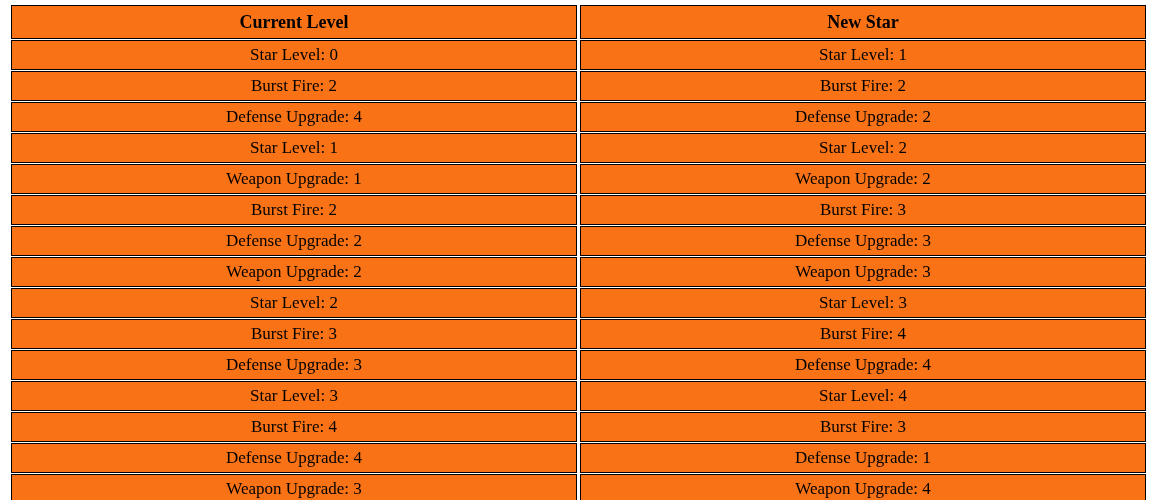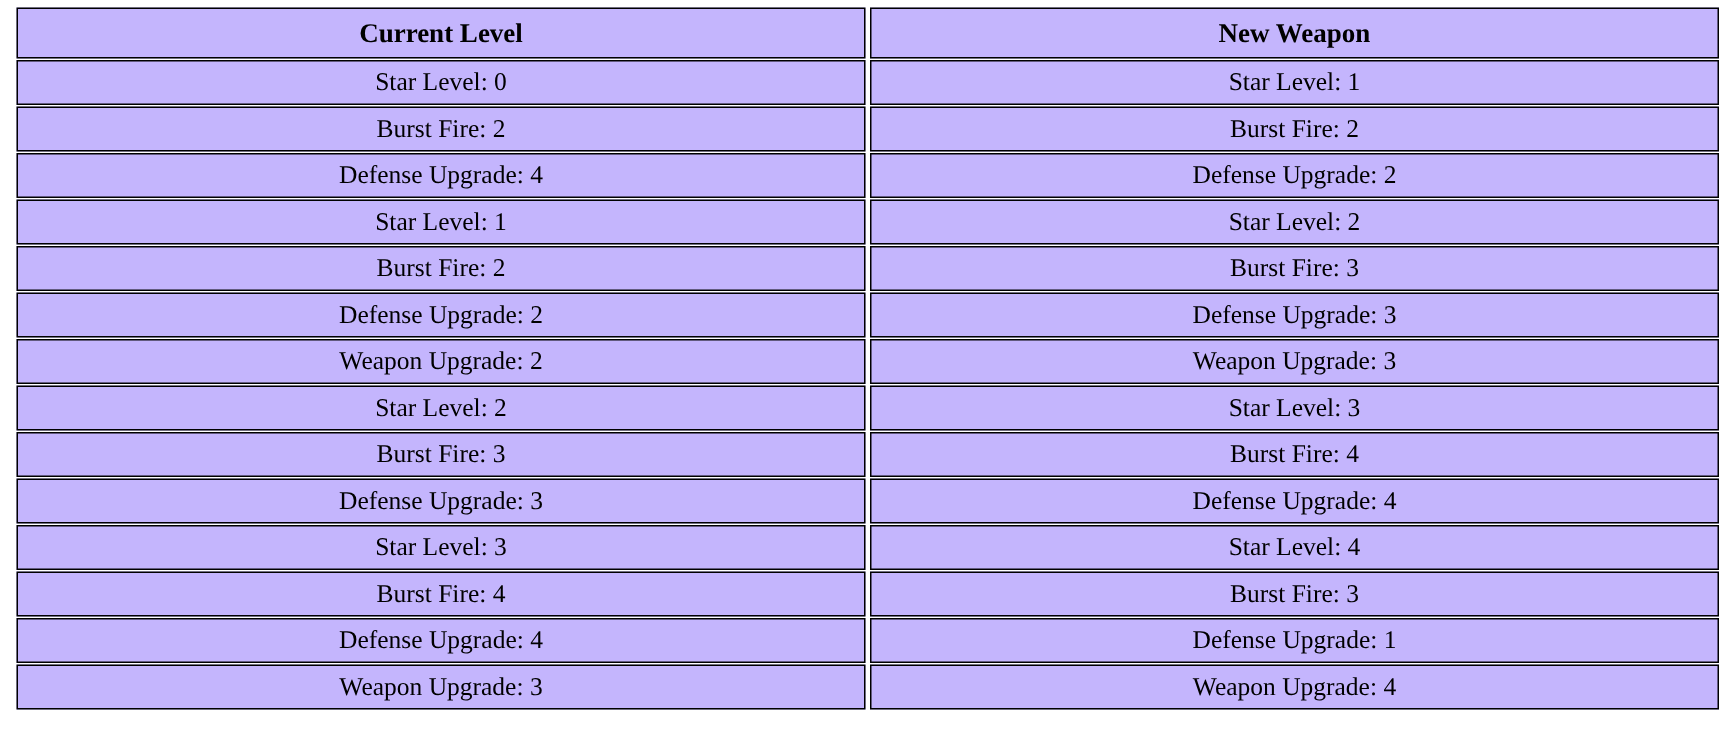--- a/index.html
+++ b/index.html
@@ -29,21 +29,21 @@
   table.upgrade-table th,
   table.upgrade-table td {
     border: 1px solid #000000;
     text-align: center;
     vertical-align: middle;
     font-size: 17px;
     color: #000000;
     padding: 3px 4px;
     height: 22px;
     line-height: 20px;
-    background: #c4b5fd;
+    background: #f97316;
   }
   table.upgrade-table th {
     font-weight: bold;
     font-size: 18px;
     height: 26px;
   }
   table.upgrade-table td {
     font-weight: normal;
   }
   col.col-current { width: 566px; }
@@ -54,39 +54,43 @@
 
 <div class="page">
   <table class="upgrade-table">
     <colgroup>
       <col class="col-current">
       <col class="col-new">
     </colgroup>
     <thead>
       <tr>
         <th>Current Level</th>
-        <th>New Weapon</th>
+        <th>New Star</th>
       </tr>
     </thead>
     <tbody>
       <tr>
         <td>Star Level: 0</td>
         <td>Star Level: 1</td>
       </tr>
       <tr>
         <td>Burst Fire: 2</td>
         <td>Burst Fire: 2</td>
       </tr>
       <tr>
         <td>Defense Upgrade: 4</td>
         <td>Defense Upgrade: 2</td>
       </tr>
       <tr>
         <td>Star Level: 1</td>
         <td>Star Level: 2</td>
+      </tr>
+      <tr>
+        <td>Weapon Upgrade: 1</td>
+        <td>Weapon Upgrade: 2</td>
       </tr>
       <tr>
         <td>Burst Fire: 2</td>
         <td>Burst Fire: 3</td>
       </tr>
       <tr>
         <td>Defense Upgrade: 2</td>
         <td>Defense Upgrade: 3</td>
       </tr>
       <tr>

